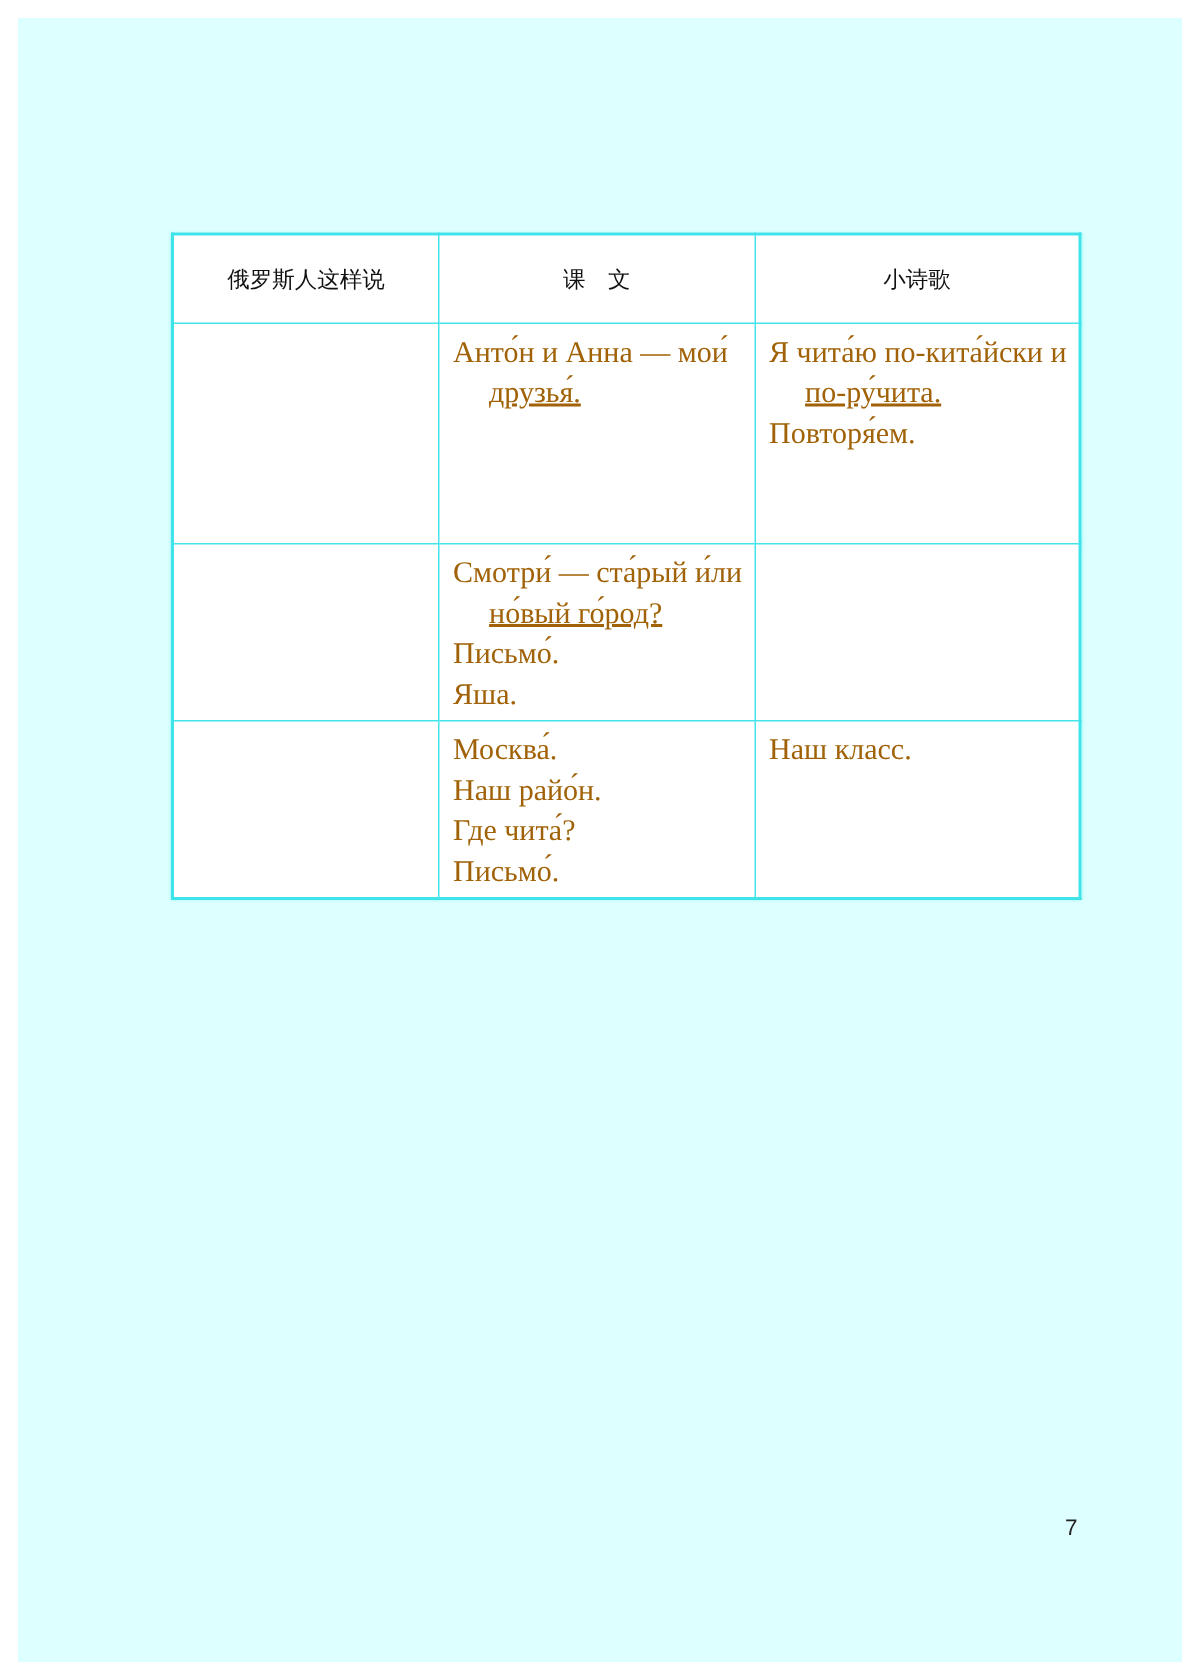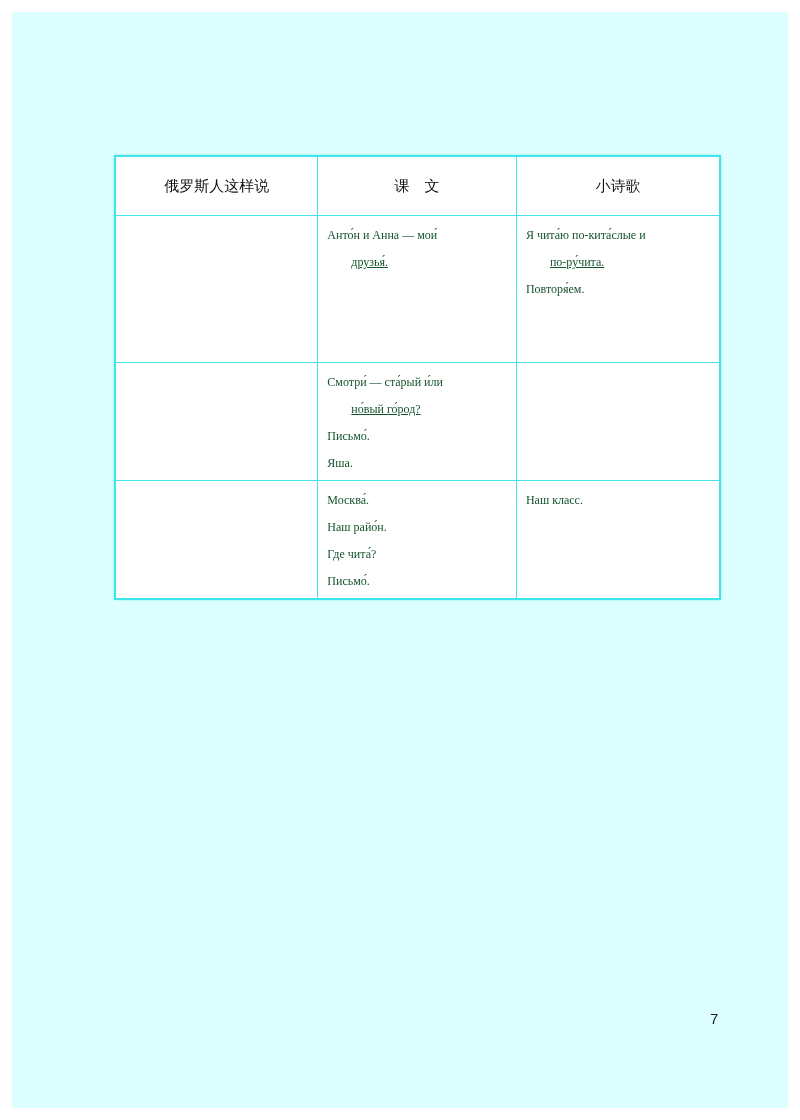--- a/index.html
+++ b/index.html
@@ -24,21 +24,21 @@
       border: 1.5px solid #45e3ea;
       vertical-align: top;
       padding: 0;
     }
     table.lesson th {
       height: 58px; vertical-align: middle; text-align: center;
       font-family: "DejaVu Sans", "Liberation Sans", sans-serif;
       font-weight: normal; font-size: 15px; color: #111;
     }
     col.c1 { width: 204px; } col.c2 { width: 199px; } col.c3 { width: 204px; }
-    td .cell { padding: 6px 8px 0 9px; font-size: 12px; color: #14532d; line-height: 27px; }
+    td .cell { padding: 6px 8px 0 9px; font-size: 20px; color: #a16207; line-height: 27px; }
     td .line { white-space: nowrap; }
     td .line.indent { padding-left: 24px; text-decoration: underline; }
     tr.r1 td { height: 146px; }
     tr.r2 td { height: 117px; }
     tr.r3 td { height: 117px; }
     tr.r4 td { height: 205px; }
     tr.r5 td { height: 142px; }
     .page-number {
       position: absolute; left: 710px; top: 1010px;
       font-family: "Liberation Sans", sans-serif; font-size: 15px; color: #222;
@@ -68,21 +68,21 @@
           <div class="cell"></div>
         </td>
         <td>
           <div class="cell">
             <div class="line">Анто́н и Анна — мои́</div>
             <div class="line indent">друзья́.</div>
           </div>
         </td>
         <td>
           <div class="cell">
-            <div class="line">Я чита́ю по-кита́слые и</div>
+            <div class="line">Я чита́ю по-кита́йски и</div>
             <div class="line indent">по-ру́чита.</div>
             <div class="line">Повторя́ем.</div>
           </div>
         </td>
       </tr>
       <tr class="r2">
         <td>
           <div class="cell"></div>
         </td>
         <td>

